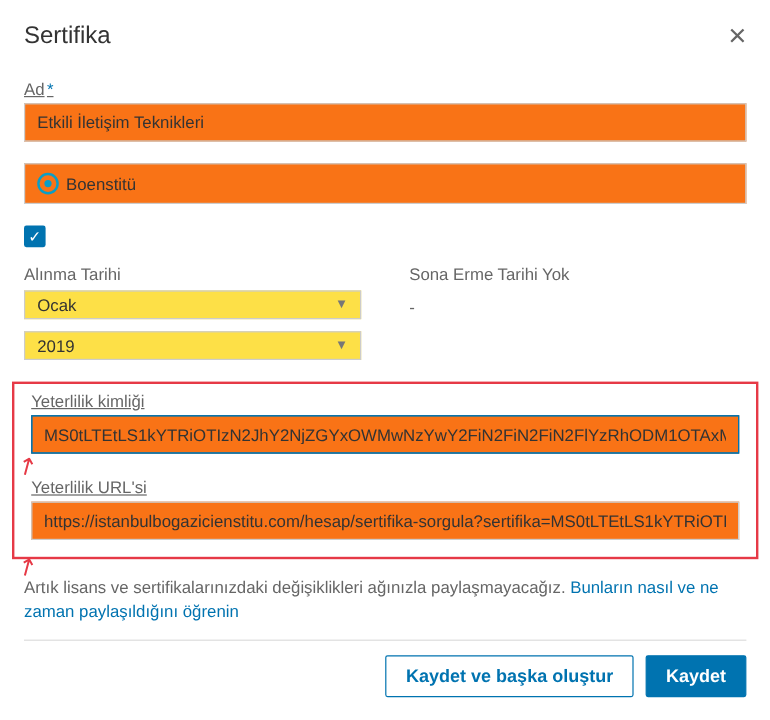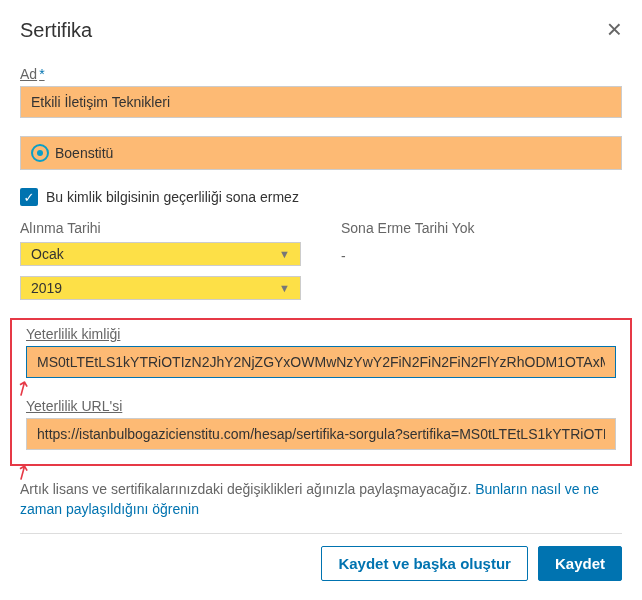--- a/index.html
+++ b/index.html
@@ -41,21 +41,21 @@
   margin-bottom: 4px;
   text-decoration: underline;
 }
 .required-star { color: #0073b0; margin-left: 2px; }
 .input {
   width: 100%;
   border: 1px solid #ccc;
   padding: 7px 10px;
   font-size: 14px;
   color: #333;
-  background: #fdba74;
+  background: #f97316;
 }
 .input.focused { border: 1px solid #0073b0; outline: 1px solid #0073b0; outline-offset: -1px; }
 .org-input { display: flex; align-items: center; gap: 6px; }
 .org-logo {
   width: 18px; height: 18px;
   border: 2px solid #0a9ec7;
   border-radius: 50%;
   display: inline-flex;
   align-items: center;
   justify-content: center;
@@ -169,21 +169,20 @@
 
   <div class="field">
     <div class="input org-input">
       <span class="org-logo"></span>
       <span>Boenstitü</span>
     </div>
   </div>
 
   <div class="checkbox-row">
     <div class="checkbox">✓</div>
-    <span>Bu kimlik bilgisinin geçerliliği sona ermez</span>
   </div>
 
   <div class="date-row">
     <div class="date-col">
       <span class="date-label">Alınma Tarihi</span>
       <div class="select">
         <span>Ocak</span>
         <span class="caret">▼</span>
       </div>
       <div class="select">

